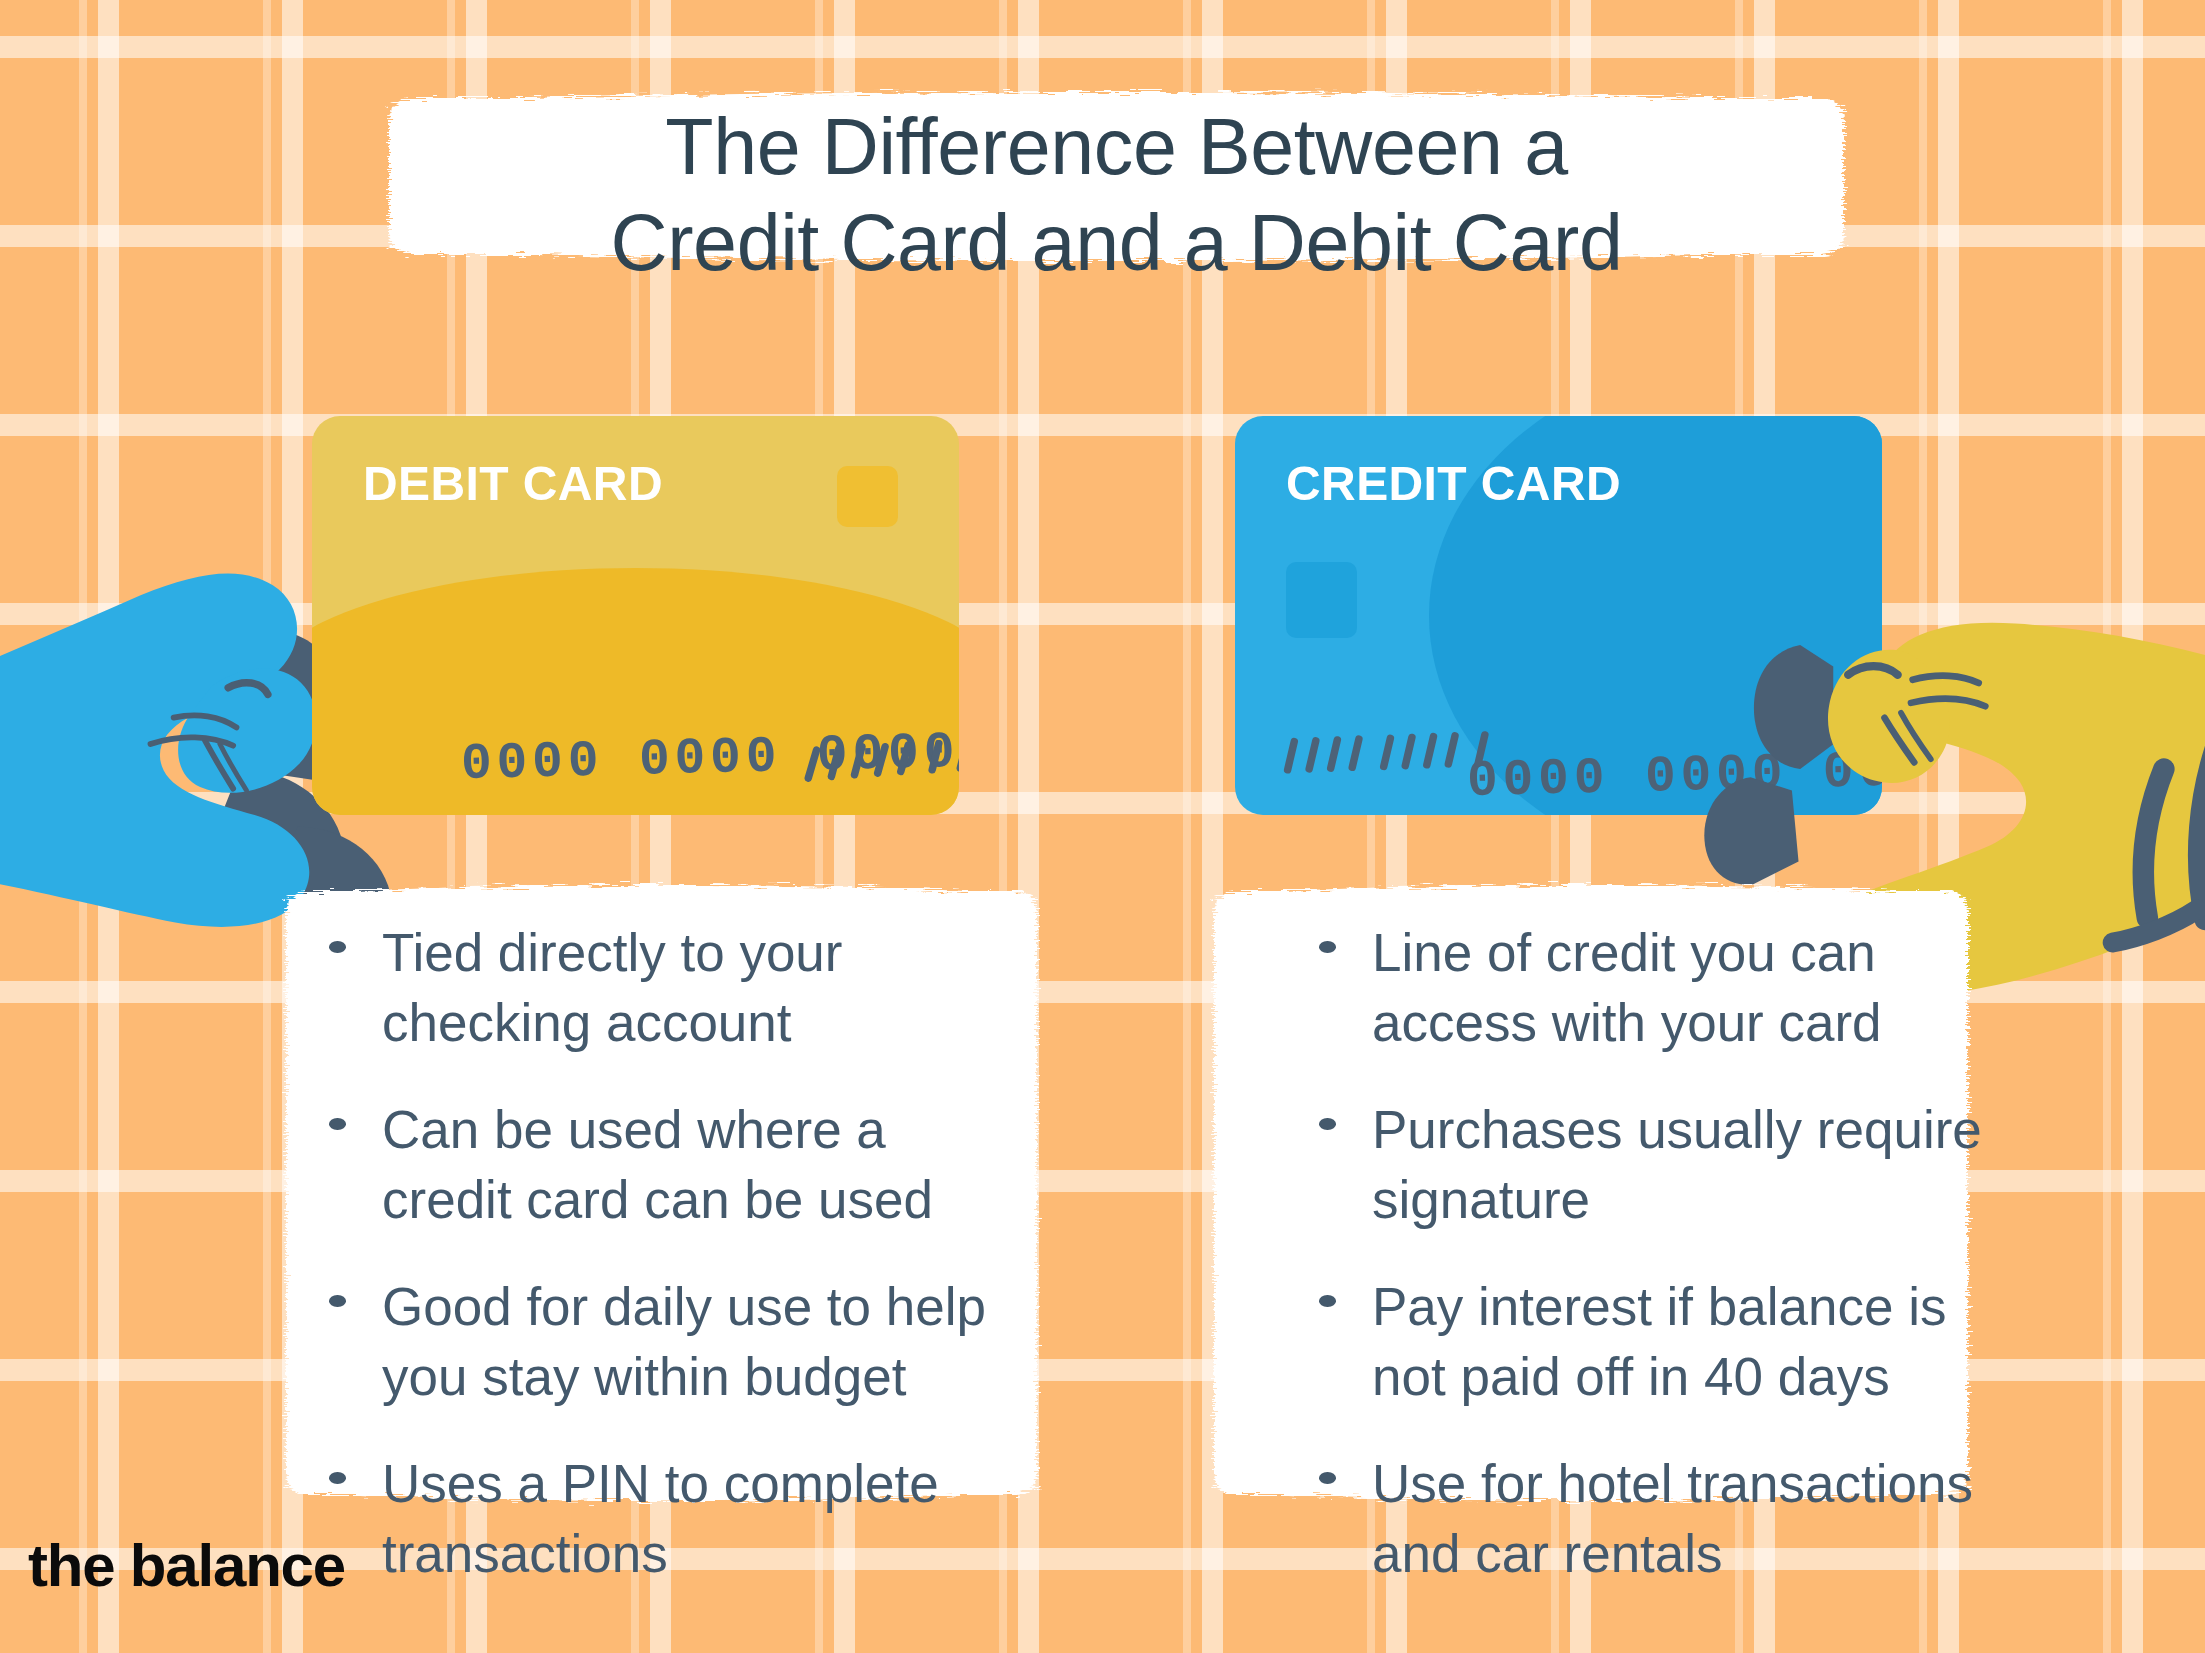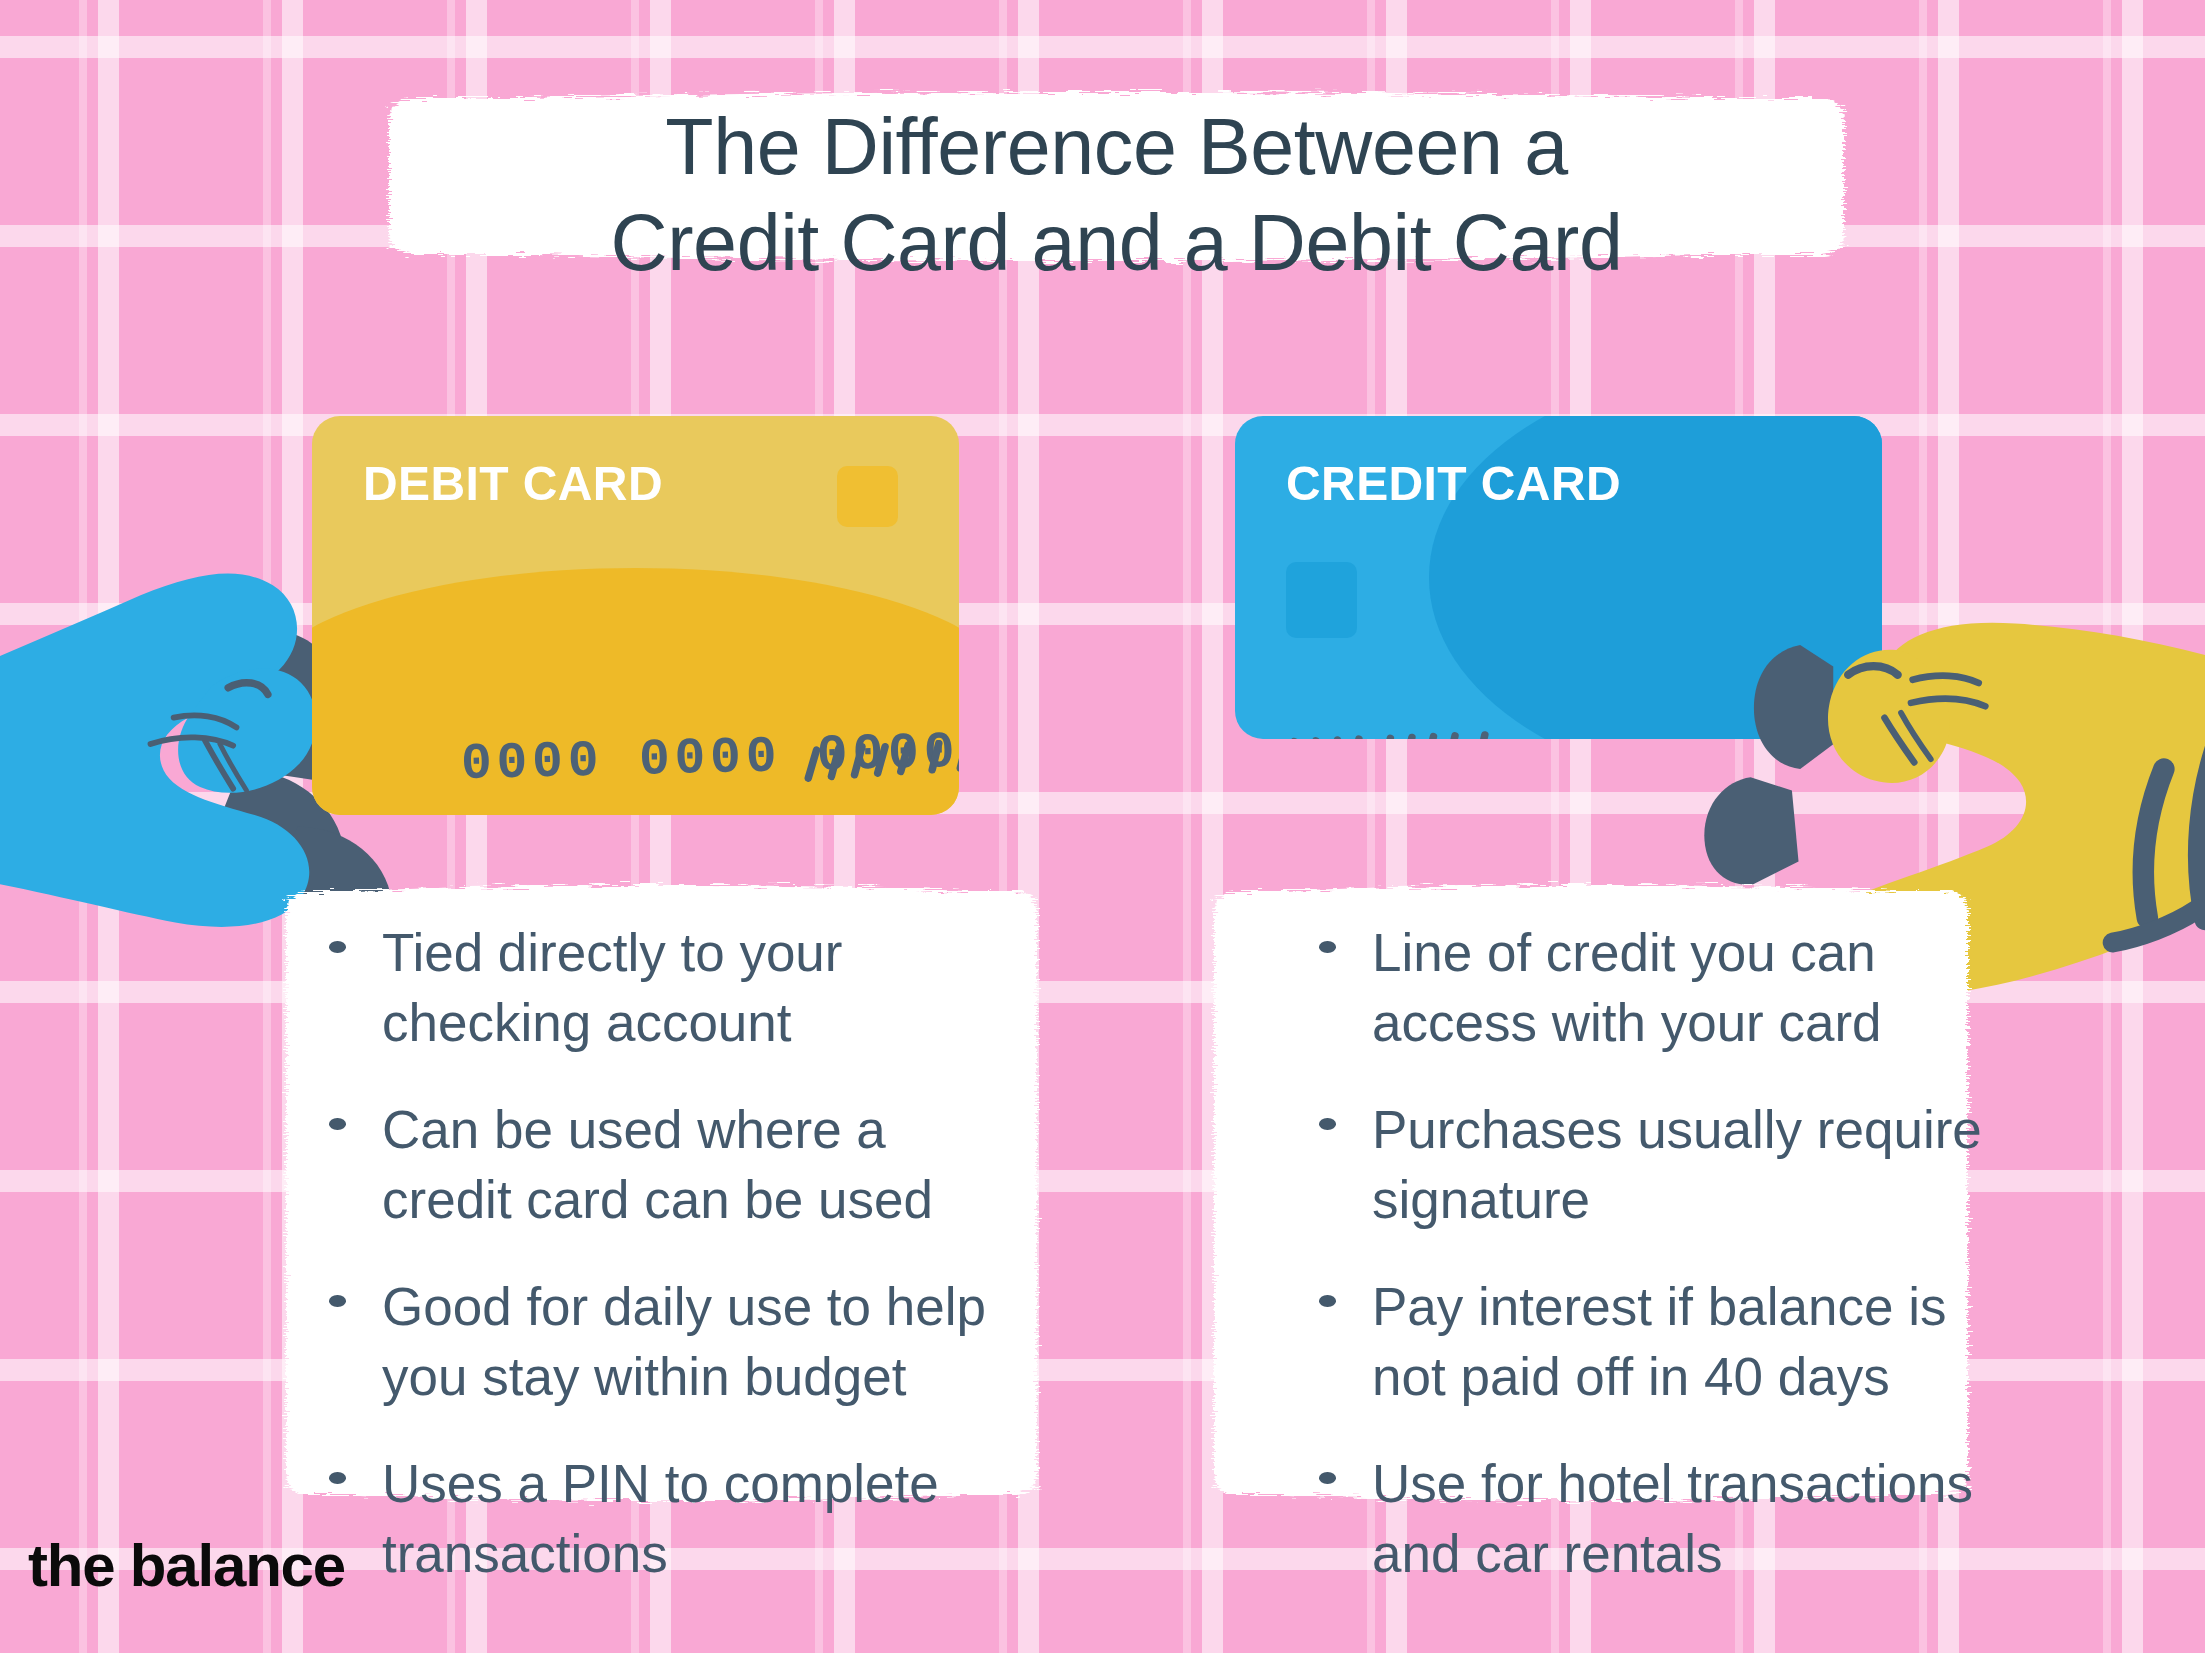--- a/index.html
+++ b/index.html
@@ -4,21 +4,21 @@
 <title>The Difference Between a Credit Card and a Debit Card</title>
 <style>
   html,body{margin:0;padding:0;background:#ffffff;}
   *{box-sizing:border-box;}
 
   #canvas{
     position:relative;
     width:2205px;
     height:1654px;
     overflow:hidden;
-    background:#f9a8d4;
+    background:#fdba74;
     font-family:"Liberation Sans", sans-serif;
   }
 
   
   .grid{
     position:absolute; inset:0;
     background-image:
       linear-gradient(to right, rgba(255,255,255,0.55) 0 21.5px, transparent 21.5px),
       linear-gradient(to bottom, rgba(255,255,255,0.55) 0 21.5px, transparent 21.5px);
     background-size:184px 100%, 100% 189px;
@@ -75,21 +75,21 @@
   #debit-card{
     left:312px; top:416px; width:647px; height:399px;
     background:#e9c95c;
   }
   #debit-card .swoosh{
     position:absolute;left:-8%;top:38%;width:116%;height:80%;
     background:#eeba28;
     border-radius:58% 58% 0 0 / 44% 44% 0 0;
   }
   #credit-card{
-    left:1235px; top:416px; width:647px; height:323px;
+    left:1235px; top:416px; width:647px; height:399px;
     background:#2dade4;
   }
   #credit-card .swoosh{
     position:absolute;right:-26%;top:-16%;width:96%;height:132%;
     background:#1e9ed9;
     border-radius:54% 0 0 54% / 50% 0 0 50%;
   }
 
   .card-label{
     position:absolute;left:51px;top:40px;

